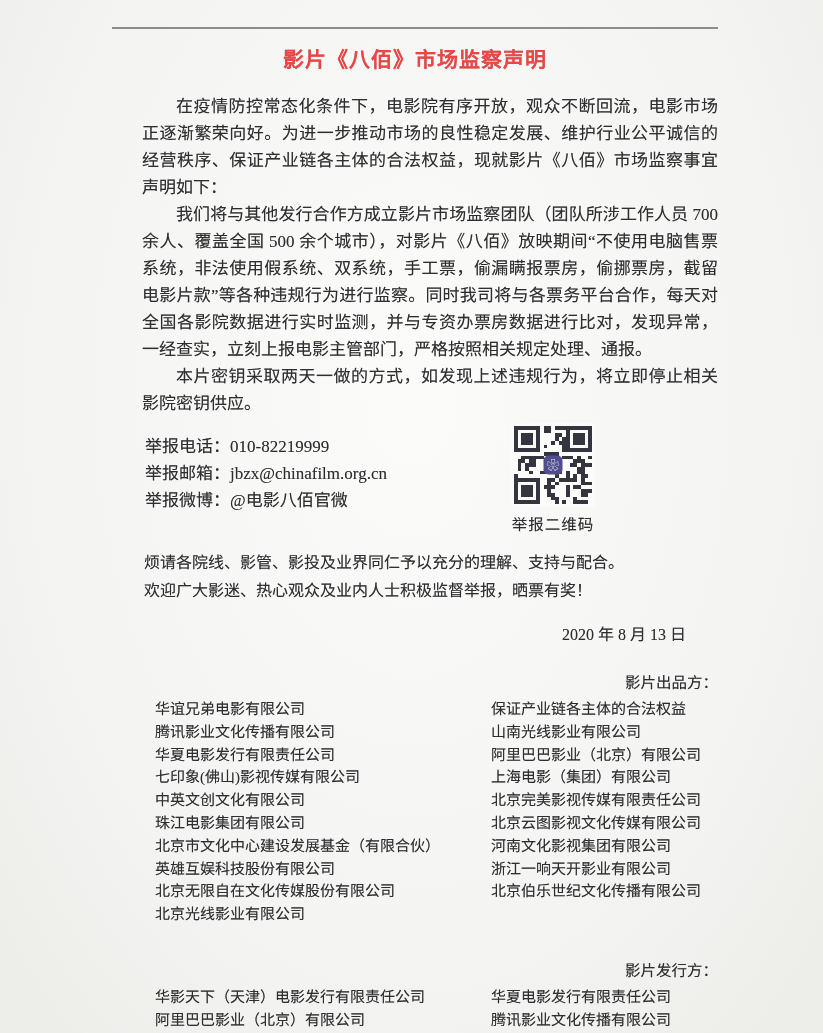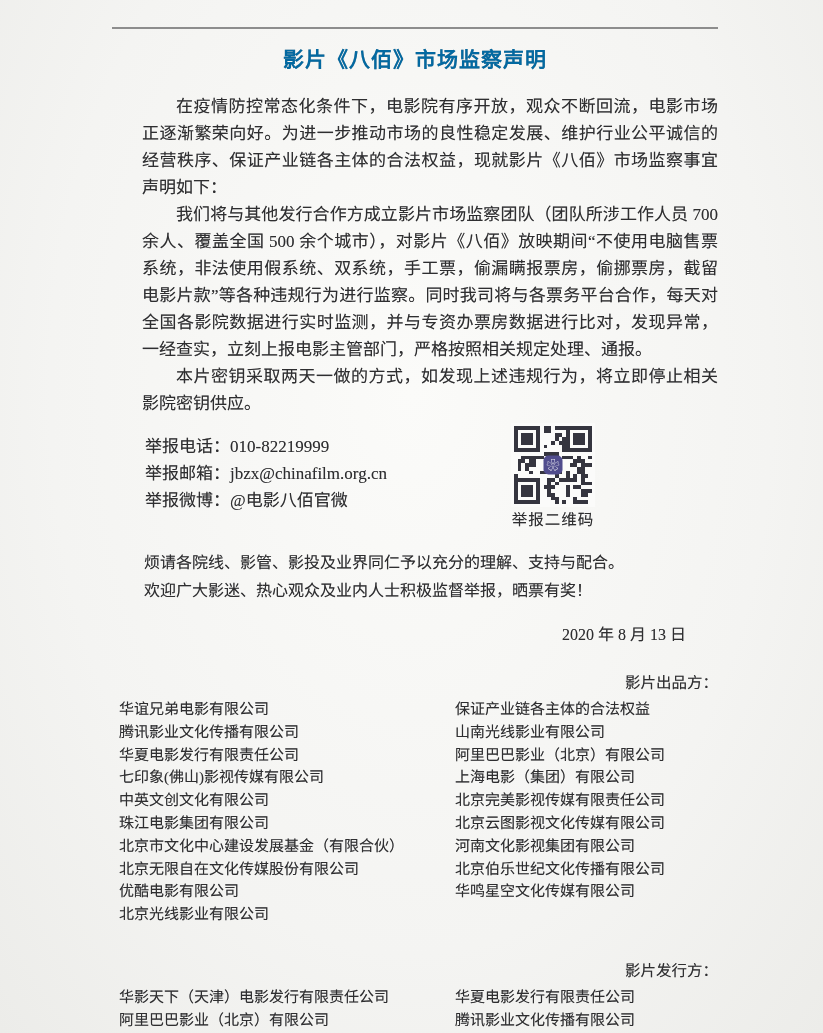--- a/index.html
+++ b/index.html
@@ -7,46 +7,46 @@
     width: 823px; height: 1033px; overflow: hidden;
     background: radial-gradient(ellipse at 50% 38%, #fbfbf9 0%, #f4f4f2 62%, #ecece9 100%);
     font-family: "Liberation Serif", "DejaVu Serif", serif;
     color: #2e2e30;
     text-shadow: 0 0 0.5px rgba(70,70,75,0.45);
   }
   .page { position: relative; margin: 0 105px 0 112px; width: 606px; }
   .top-rule { border: none; border-top: 2px solid #8d8d8d; margin: 27px 0 0 0; }
   .title {
     margin: 14px 0 0 0; text-align: center;
-    font-size: 21px; font-weight: 700; color: #0369a1; letter-spacing: 1px;
+    font-size: 21px; font-weight: 700; color: #ef4444; letter-spacing: 1px;
   }
   .body-text { margin-top: 20px; font-size: 17px; line-height: 27px; text-align: justify; margin-left: 30px; }
   .body-text p, .closing p { margin: 0; text-indent: 2em; }
   .contact-section { position: relative; margin-top: 13px; height: 106px; }
   .contact-lines { padding: 3px 0 0 33px; font-size: 17px; line-height: 27px; }
   .qr-wrap { position: absolute; top: -7px; left: 384px; width: 114px; text-align: center; }
   .qr {
     position: relative; width: 84px; height: 84px; margin: 0 auto;
     display: grid; grid-template-columns: repeat(21, 1fr); grid-auto-rows: 1fr;
     padding: 3px; box-sizing: border-box; background: #fbfbfa;
   }
   .qr div.on { background: #35353f; }
   .qr-logo {
     position: absolute; left: 50%; top: 50%; transform: translate(-50%, -50%);
     width: 19px; height: 19px; border-radius: 5px;
     color: #efeff6; font-size: 13px; line-height: 19px; text-align: center;
     text-shadow: none;
   }
-  .qr-caption { font-size: 15.5px; letter-spacing: 1px; }
+  .qr-caption { margin-top: 5px; font-size: 15.5px; letter-spacing: 1px; }
   .closing { margin-top: 13px; font-size: 16px; line-height: 28px; }
   .date-line { margin-top: 16px; padding-right: 32px; text-align: right; font-size: 16px; font-family: Liberation Serif, serif; }
   .list-section { margin-top: 27px; font-size: 15px; }
   .list-section.distributors { margin-top: 34px; }
   .list-heading { font-size: 15.5px; line-height: 22px; margin-bottom: 4px; font-weight: 400; text-align: right; }
-  .row { display: flex; line-height: 22.8px; }
+  .row { display: flex; line-height: 22.8px; margin-left: 36px; }
   .col-left { width: 343px; padding-left: 7px; box-sizing: border-box; }
   .col-right { flex: 1; }
 </style>
 </head>
 <body>
 
 <div class="page">
   <hr class="top-rule">
 
   <h1 class="title">影片《八佰》市场监察声明</h1>
@@ -550,26 +550,26 @@
       </div>
       <div class="row">
         <div class="col-left">珠江电影集团有限公司</div>
         <div class="col-right">北京云图影视文化传媒有限公司</div>
       </div>
       <div class="row">
         <div class="col-left">北京市文化中心建设发展基金（有限合伙）</div>
         <div class="col-right">河南文化影视集团有限公司</div>
       </div>
       <div class="row">
+        <div class="col-left">英雄互娱科技股份有限公司</div>
+        <div class="col-right">浙江一响天开影业有限公司</div>
+      </div>
+      <div class="row">
         <div class="col-left">北京无限自在文化传媒股份有限公司</div>
         <div class="col-right">北京伯乐世纪文化传播有限公司</div>
-      </div>
-      <div class="row">
-        <div class="col-left">优酷电影有限公司</div>
-        <div class="col-right">华鸣星空文化传媒有限公司</div>
       </div>
       <div class="row">
         <div class="col-left">北京光线影业有限公司</div>
         <div class="col-right"></div>
       </div>
     </div>
   </div>
 
   <div class="list-section distributors">
     <div class="list-heading">影片发行方：</div>

